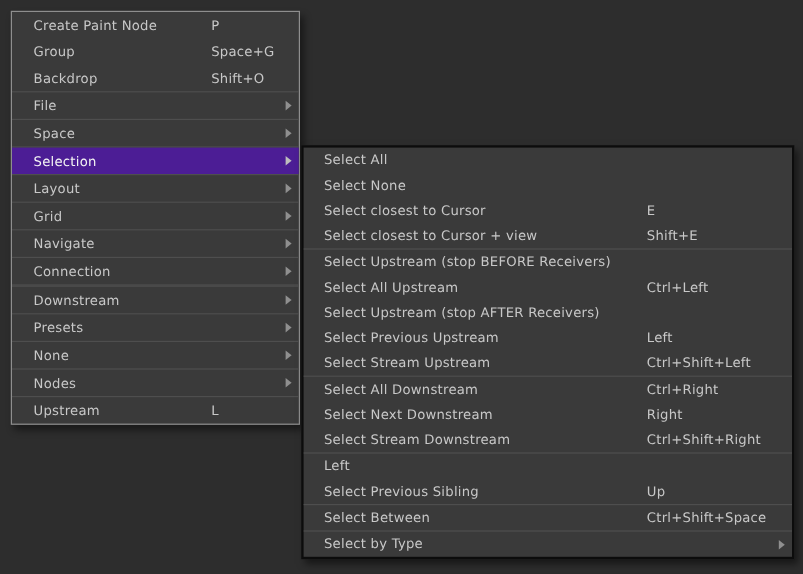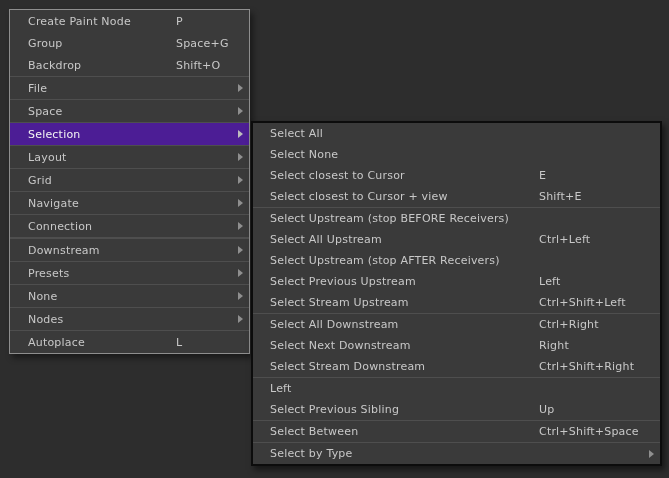--- a/index.html
+++ b/index.html
@@ -132,21 +132,21 @@
       <span class="arrow"></span>
     </div>
     <div class="menu-separator"></div>
     <div class="menu-row">
       <span class="label">Nodes</span>
       <span class="shortcut"></span>
       <span class="arrow"></span>
     </div>
     <div class="menu-separator"></div>
     <div class="menu-row">
-      <span class="label">Autoplace</span>
+      <span class="label">Upstream</span>
       <span class="shortcut">L</span>
     </div>
   </div>
 <div class="menu menu-sub" id="sub-menu">
     <div class="menu-row">
       <span class="label">Select All</span>
       <span class="shortcut"></span>
     </div>
     <div class="menu-row">
       <span class="label">Select None</span>

